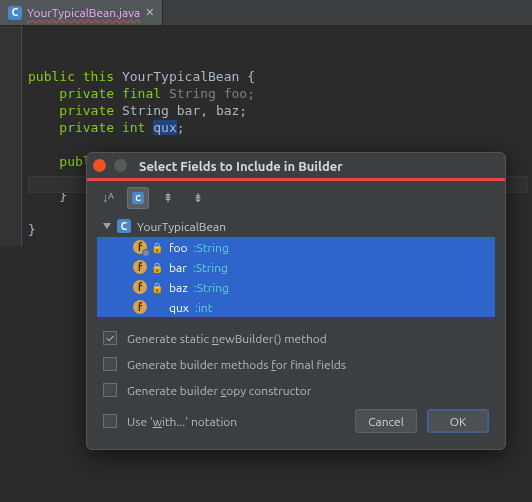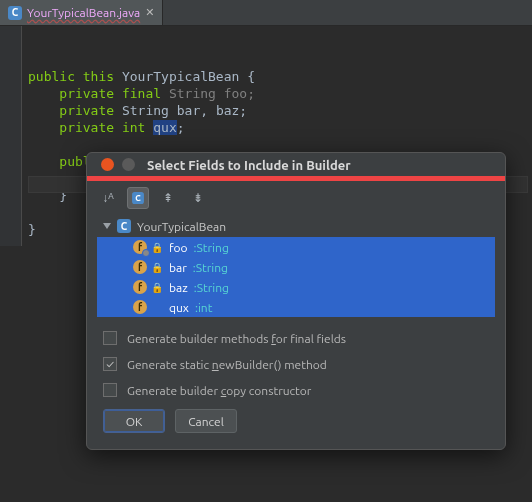--- a/index.html
+++ b/index.html
@@ -73,23 +73,23 @@
     left: 86px; top: 152px;
     width: 420px;
     background: #3c3f41;
     border: 1px solid #555;
     border-radius: 6px;
     box-shadow: 0 6px 24px rgba(0,0,0,0.6);
   }
   .dlg-title {
     height: 28px;
     display: flex; align-items: center;
-    padding: 0 14px;
+    padding: 0 6px;
     gap: 8px;
-    border-bottom: 5px solid #ef4444;
+    border-bottom: 3px solid #ef4444;
     border-radius: 6px 6px 0 0;
   }
   .win-btn {
     width: 13px; height: 13px; border-radius: 50%;
     display: inline-block;
   }
   .win-close { background: #e95420; }
   .win-min { background: #5a5a5a; }
   .dlg-title-text {
     color: #d9d9d9; font-weight: bold; font-size: 13px;
@@ -255,32 +255,36 @@
         <span class="f-badge">f</span>
         <span class="lock" style="visibility:hidden">🔒</span>
         <span>qux</span>
           <span class="dim">:int</span>
       </div>
     </div>
   </div>
 
   <div class="checks">
     <label class="check-row">
+      <span class="chk checked"></span>
+      <span><span>Generate static </span><span class="mn">n</span><span>ewBuilder() method</span></span>
+    </label>
+    <label class="check-row">
       <span class="chk"></span>
       <span><span>Generate builder methods </span><span class="mn">f</span><span>or final fields</span></span>
-    </label>
-    <label class="check-row">
-      <span class="chk checked"></span>
-      <span><span>Generate static </span><span class="mn">n</span><span>ewBuilder() method</span></span>
     </label>
     <label class="check-row">
       <span class="chk"></span>
       <span><span>Generate builder </span><span class="mn">c</span><span>opy constructor</span></span>
     </label>
     <div style="display:flex;align-items:center">
+      <label class="check-row" style="flex:1">
+        <span class="chk"></span>
+        <span><span>Use '</span><span class="mn">w</span><span>ith...' notation</span></span>
+      </label>
       <div class="dlg-buttons" style="padding:0">
+        <span class="btn">Cancel</span>
         <span class="btn primary">OK</span>
-        <span class="btn">Cancel</span>
       </div>
     </div>
   </div>
   <div style="height:10px"></div>
 </div>
 
 </body></html>

